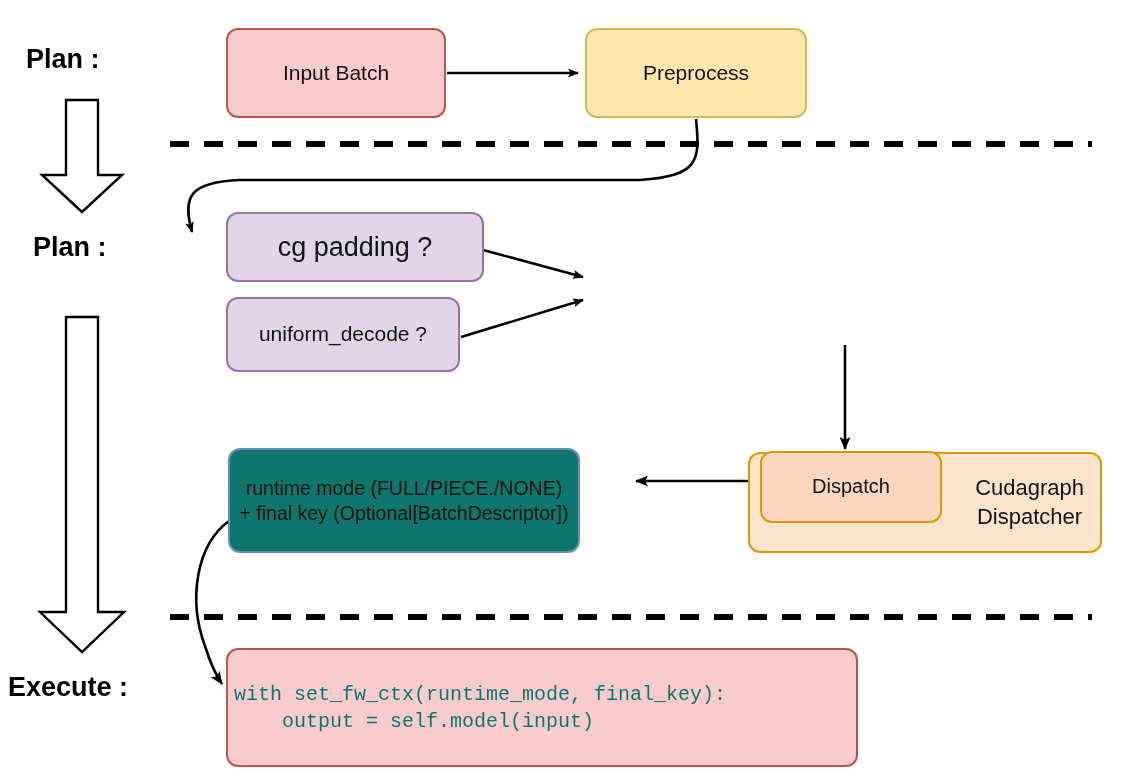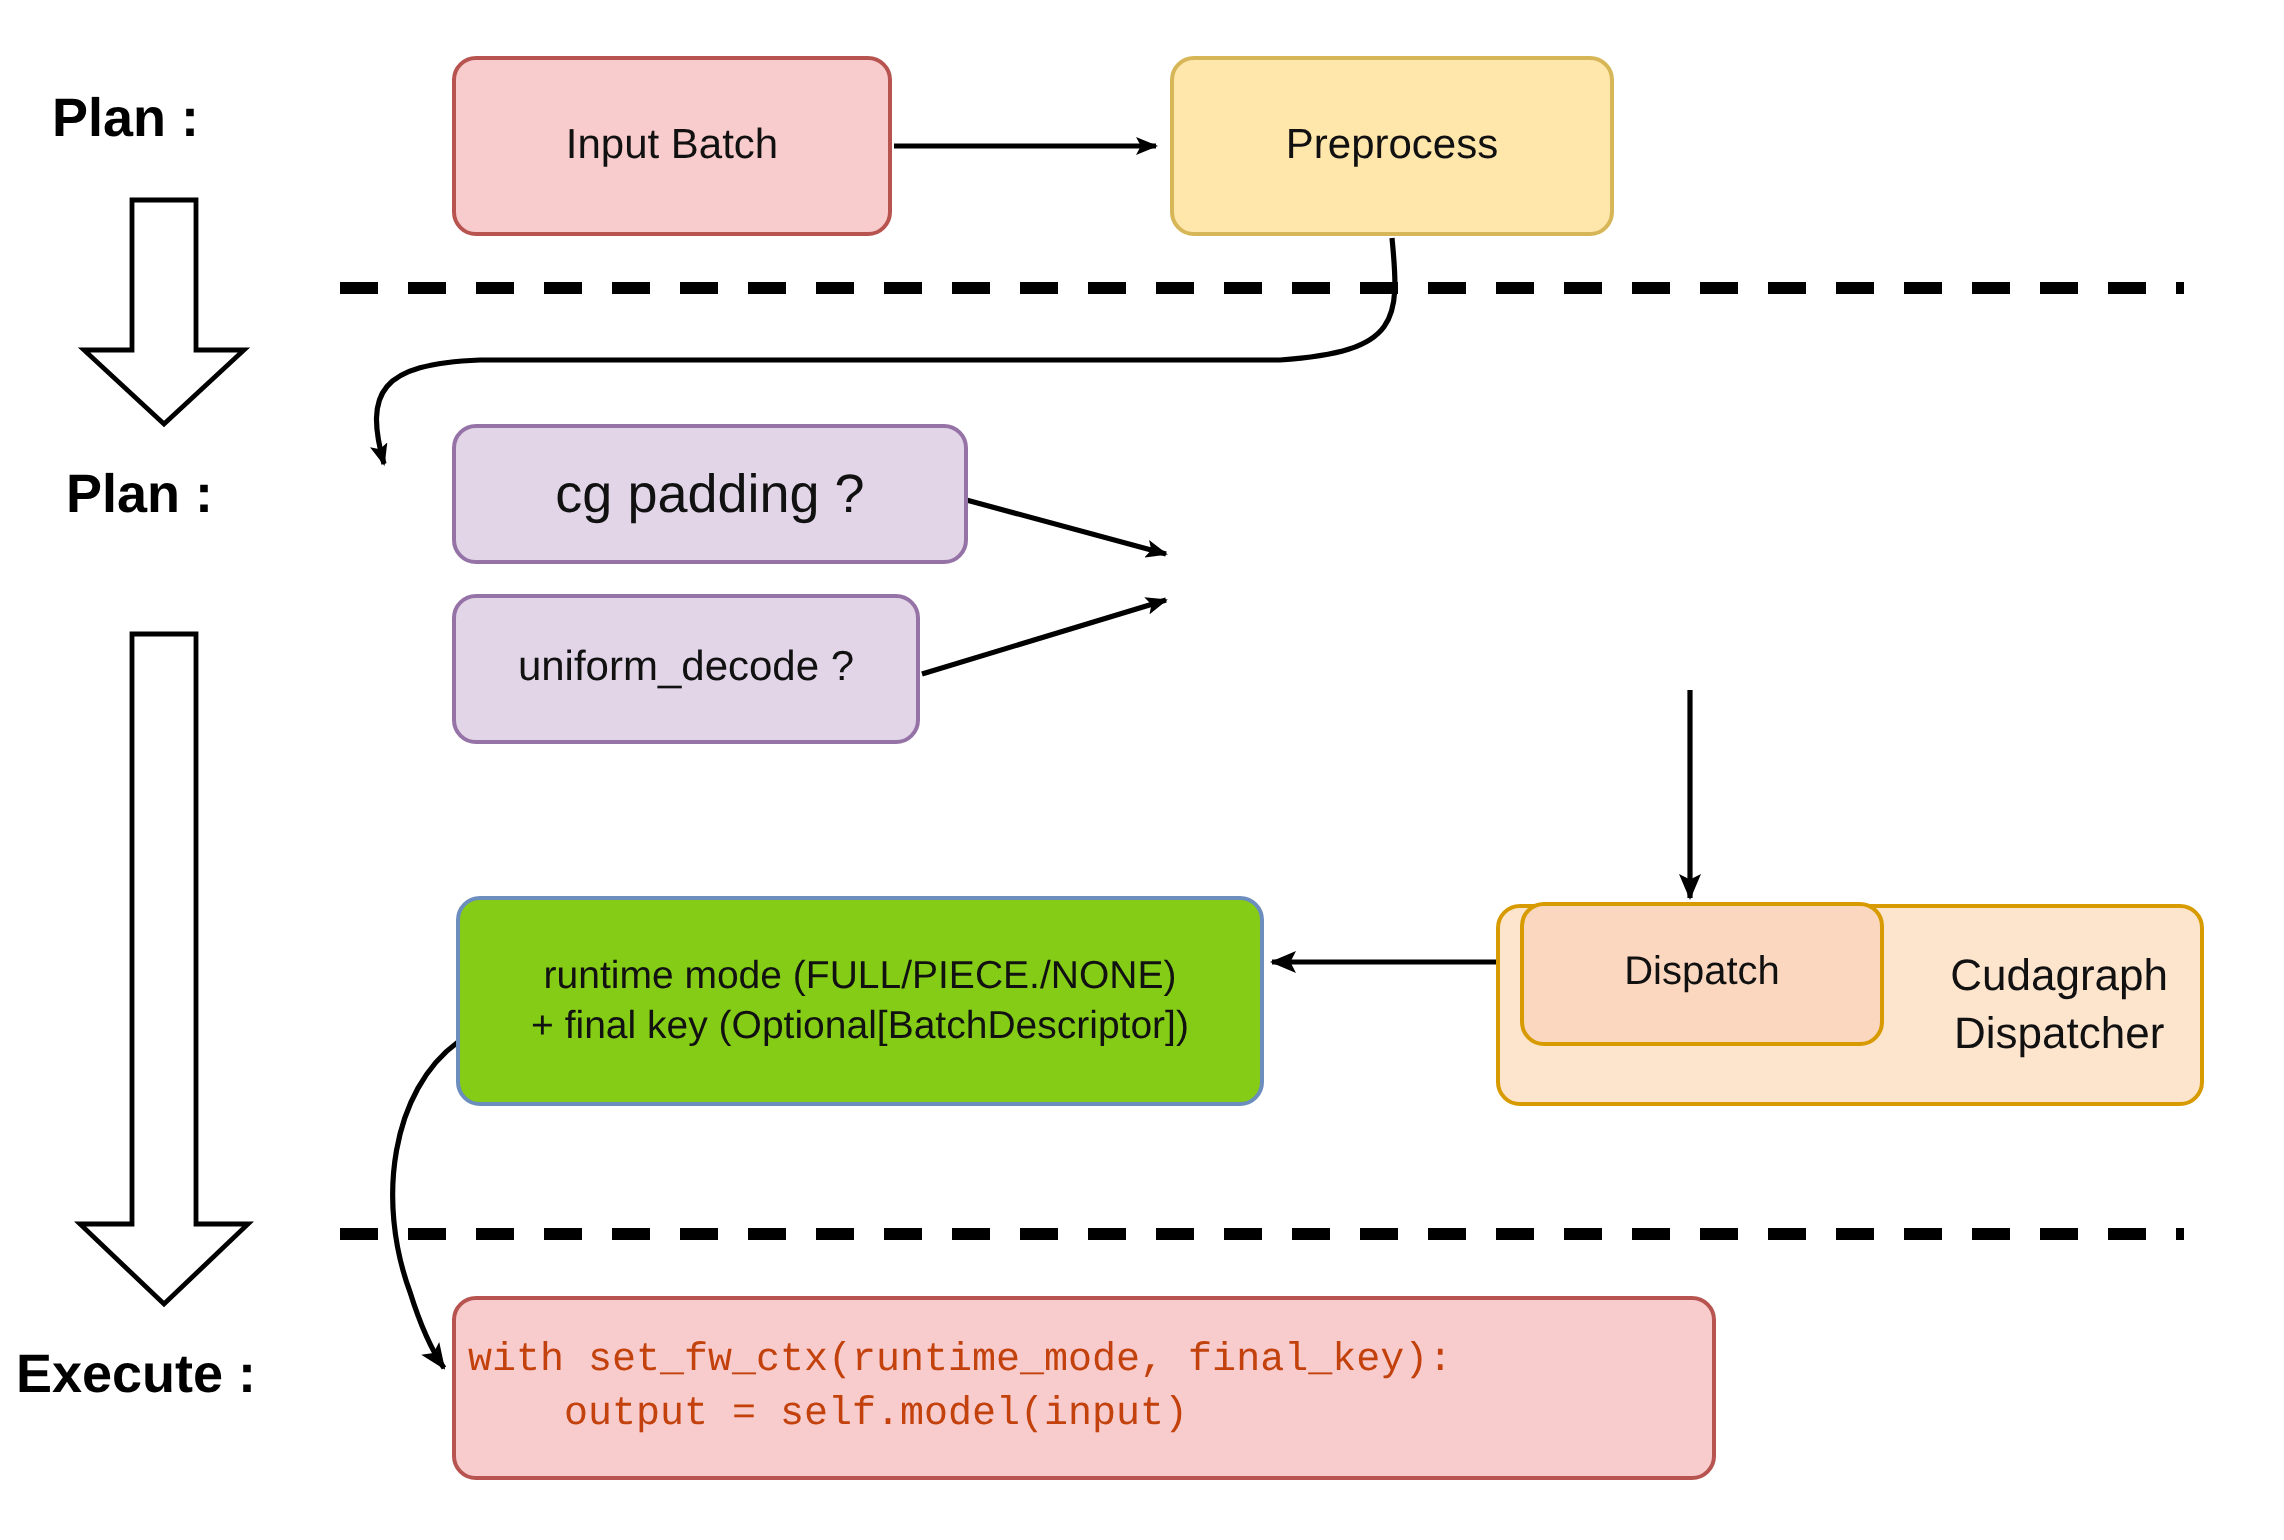--- a/index.html
+++ b/index.html
@@ -76,31 +76,31 @@
   .n-dispatcher-outer {
     left: 748px; top: 452px; width: 354px; height: 101px;
     background: #fde4cd; border-color: #d79b00;
     justify-content: flex-end; font-size: 22px; padding-right: 16px;
   }
   .n-dispatch-inner {
     left: 760px; top: 451px; width: 182px; height: 72px;
     background: #fad7be; border-color: #d79b00; font-size: 20px;
   }
   .n-runtime-mode {
-    left: 228px; top: 448px; width: 404px; height: 105px;
-    background: #84cc16; border-color: #6c8ebf; font-size: 19.5px; justify-content: center;
+    left: 228px; top: 448px; width: 352px; height: 105px;
+    background: #0f766e; border-color: #6c8ebf; font-size: 19.5px; justify-content: center;
   }
   .n-code {
-    left: 226px; top: 648px; width: 632px; height: 92px;
+    left: 226px; top: 648px; width: 632px; height: 119px;
     background: #f8cccc; border-color: #b85450;
     font-family: "Liberation Mono", monospace;
     font-size: 20px;
     justify-content: flex-start;
     padding-left: 6px;
-    color: #c2410c;
+    color: #0f766e;
     line-height: 1.35;
   }
   .code-text { white-space: pre; display: block; text-align: left; }
 </style>
 </head>
 <body>
 
 <div id="canvas">
 
   <svg class="svg-layer" viewBox="0 0 1142 770" xmlns="http://www.w3.org/2000/svg">

